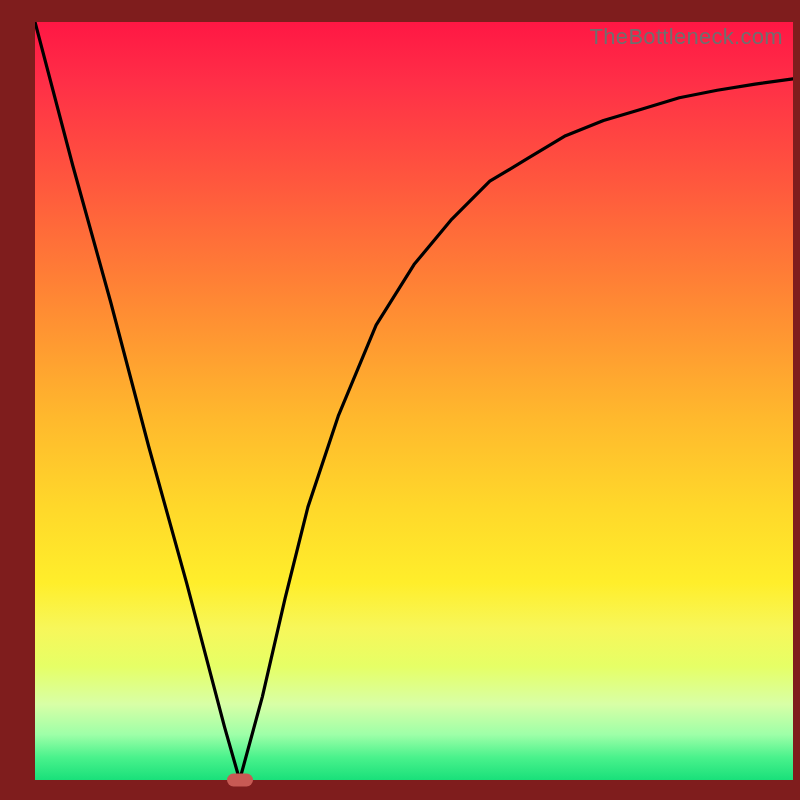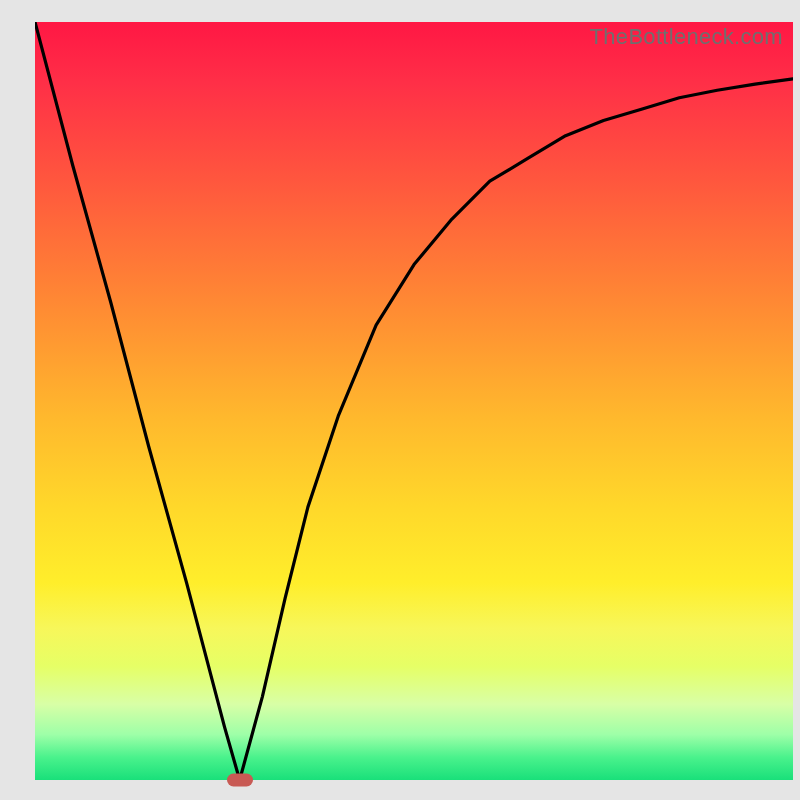--- a/index.html
+++ b/index.html
@@ -8,21 +8,21 @@
     width: 800px;
     height: 800px;
     overflow: hidden;
     background: #000;
     font-family: Arial, Helvetica, sans-serif;
   }
   .frame {
     position: relative;
     width: 800px;
     height: 800px;
-    background: #e5e5e5;
+    background: #7f1d1d;
   }
   .plot-area {
     position: absolute;
     left: 35px;
     top: 22px;
     width: 758px;
     height: 758px;
     background: linear-gradient(
       to bottom,
       #ff1744 0%,

